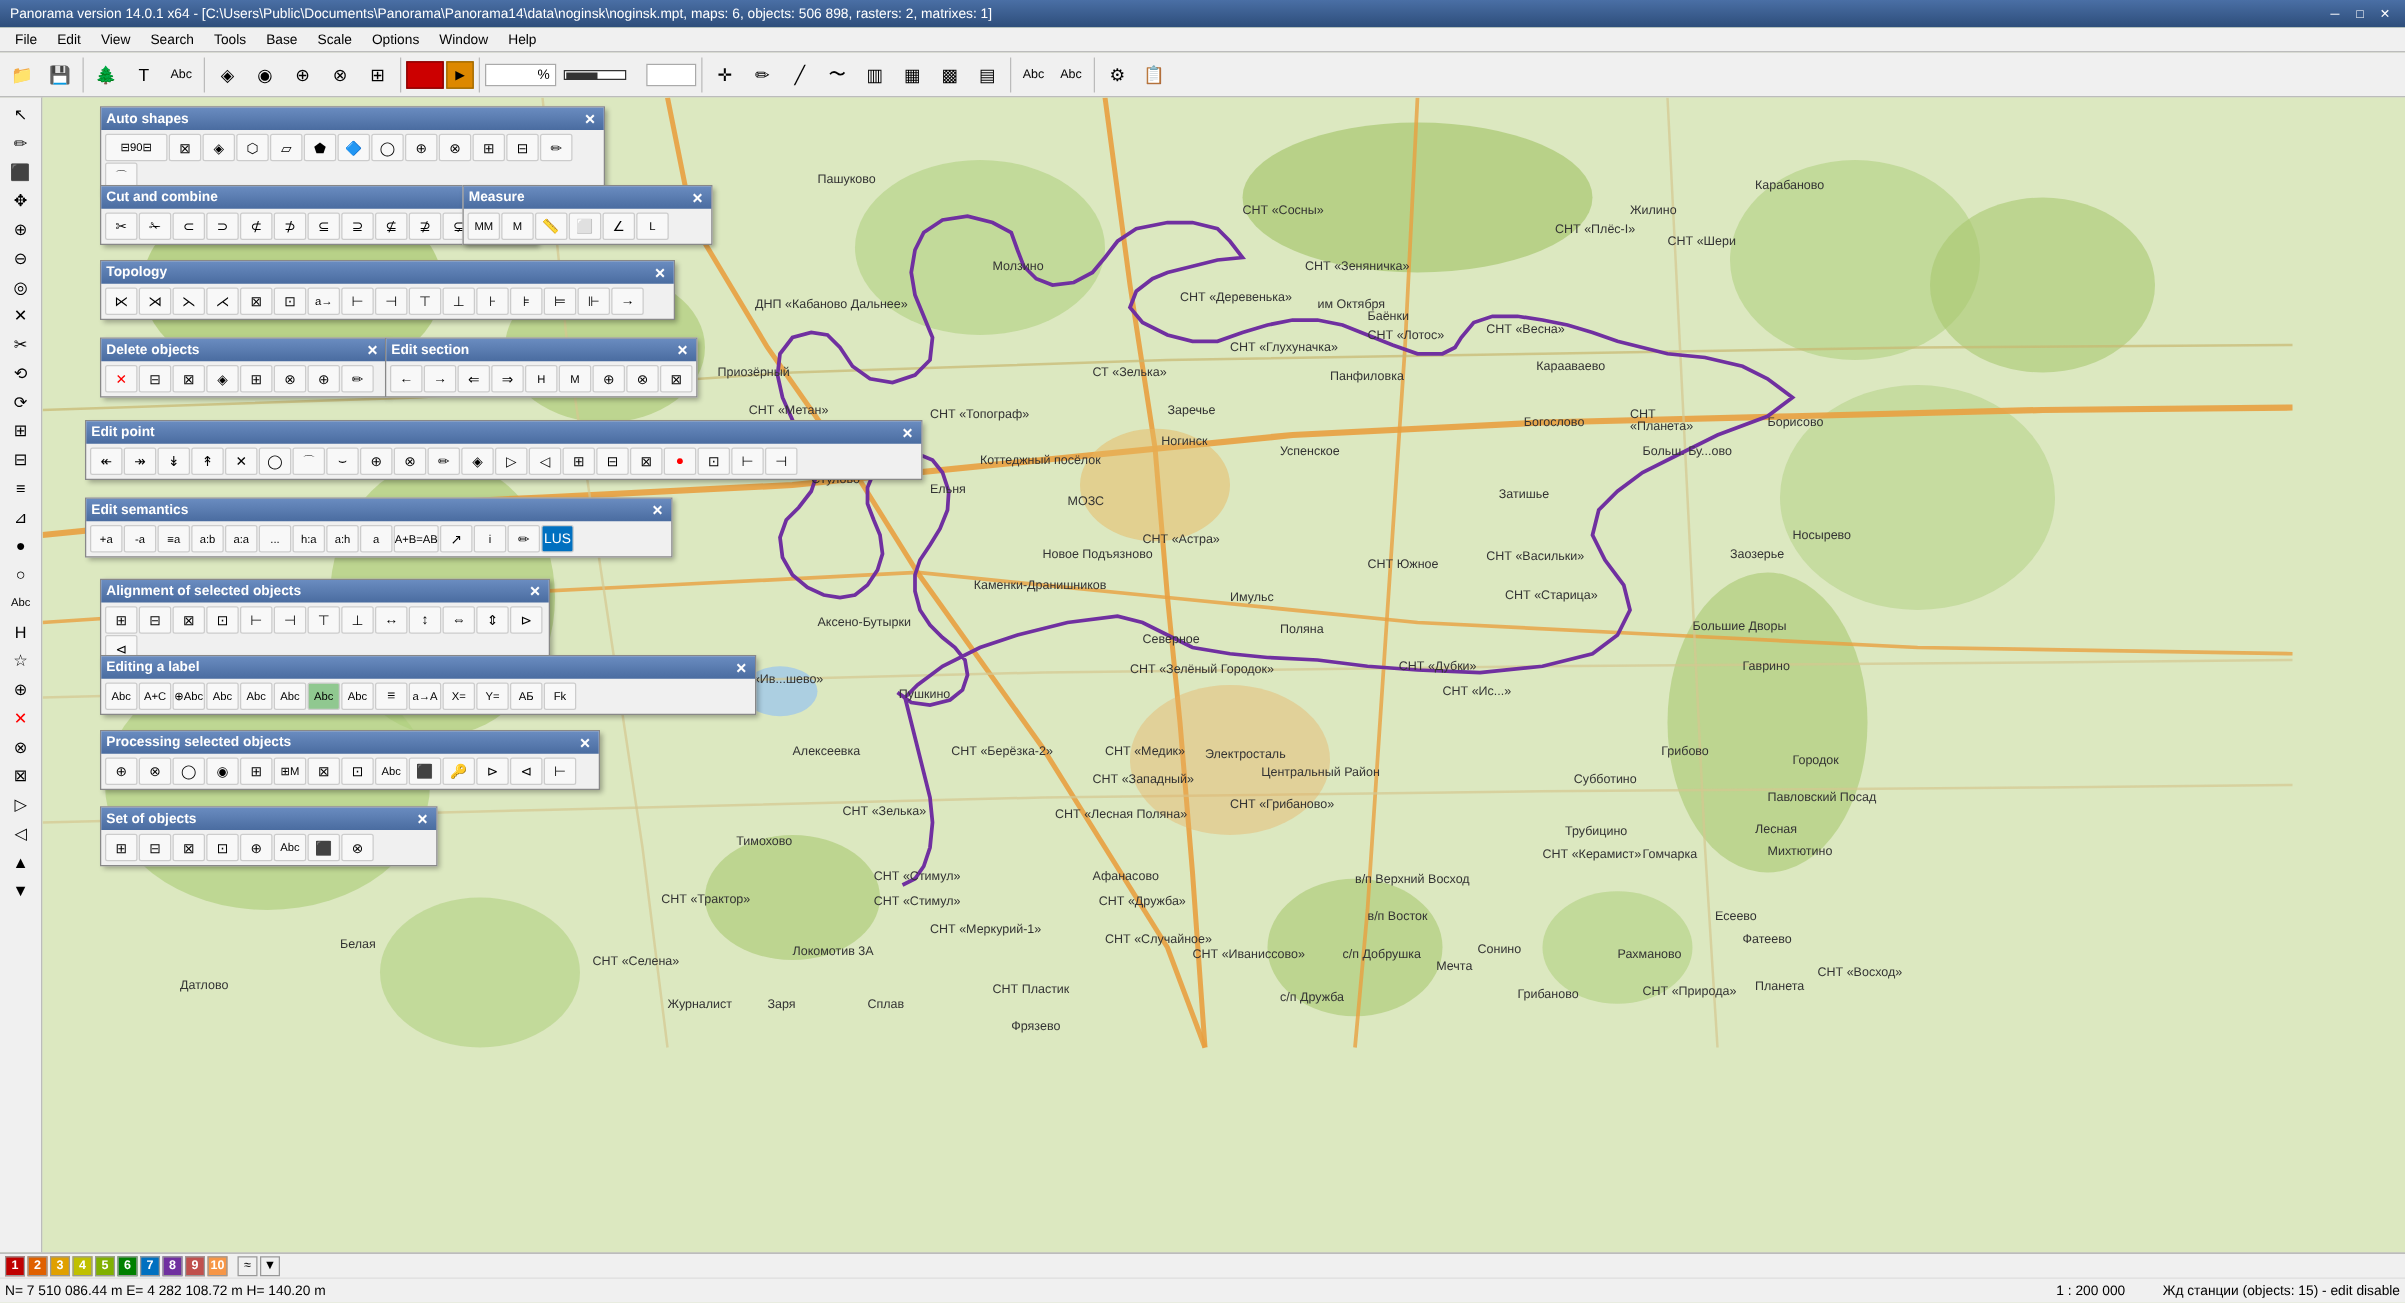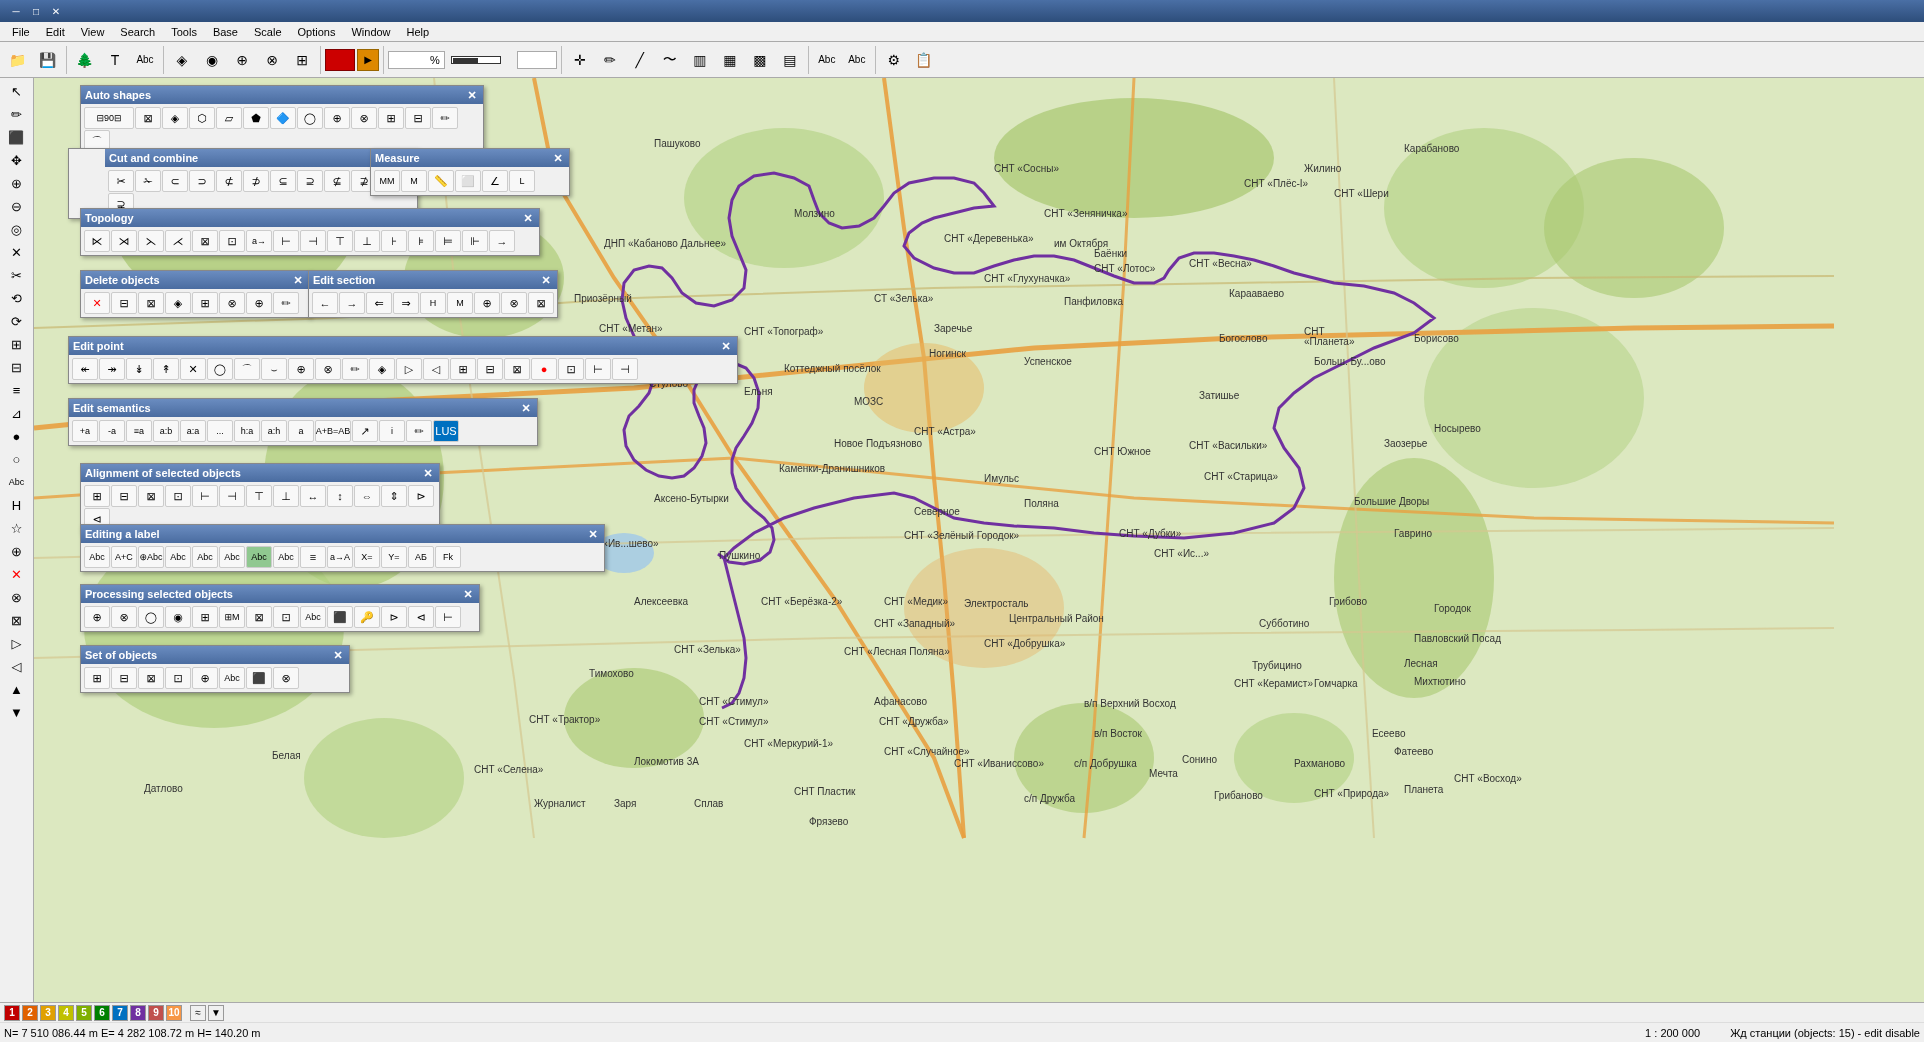--- a/index.html
+++ b/index.html
@@ -181,20 +181,21 @@
       font-size: 10px;
       color: #333;
       white-space: nowrap;
       pointer-events: none;
     }
   </style>
 </head>
 <body>
 
 <div id="titlebar">
+  <span class="title">Panorama version 14.0.1 x64 - [C:\Users\Public\Documents\Panorama\Panorama14\data\noginsk\noginsk.mpt, maps: 6, objects: 506 898, rasters: 2, matrixes: 1]</span>
   <div class="win-btns">
     <div class="win-btn">─</div>
     <div class="win-btn">□</div>
     <div class="win-btn">✕</div>
   </div>
 </div>
 
 <div id="menubar">
   <span class="menu-item">File</span>
   <span class="menu-item">Edit</span>
@@ -392,21 +393,21 @@
         <div class="map-label" style="left: 930px; top: 520px;">Электросталь</div>
         <div class="map-label" style="left: 975px; top: 535px;">Центральный Район</div>
         <div class="map-label" style="left: 1295px; top: 518px;">Грибово</div>
         <div class="map-label" style="left: 840px; top: 540px;">СНТ «Западный»</div>
         <div class="map-label" style="left: 727px; top: 518px;">СНТ «Берёзка-2»</div>
         <div class="map-label" style="left: 1400px; top: 525px;">Городок</div>
         <div class="map-label" style="left: 1225px; top: 540px;">Субботино</div>
         <div class="map-label" style="left: 555px; top: 590px;">Тимохово</div>
         <div class="map-label" style="left: 640px; top: 566px;">СНТ «Зелька»</div>
         <div class="map-label" style="left: 810px; top: 568px;">СНТ «Лесная Поляна»</div>
-        <div class="map-label" style="left: 950px; top: 560px;">СНТ «Добрушка»</div>
+        <div class="map-label" style="left: 950px; top: 560px;">СНТ «Грибаново»</div>
         <div class="map-label" style="left: 1380px; top: 555px;">Павловский Посад</div>
         <div class="map-label" style="left: 665px; top: 618px;">СНТ «Стимул»</div>
         <div class="map-label" style="left: 665px; top: 638px;">СНТ «Стимул»</div>
         <div class="map-label" style="left: 495px; top: 636px;">СНТ «Трактор»</div>
         <div class="map-label" style="left: 840px; top: 618px;">Афанасово</div>
         <div class="map-label" style="left: 845px; top: 638px;">СНТ «Дружба»</div>
         <div class="map-label" style="left: 850px; top: 668px;">СНТ «Случайное»</div>
         <div class="map-label" style="left: 1050px; top: 620px;">в/п Верхний Восход</div>
         <div class="map-label" style="left: 1218px; top: 582px;">Трубицино</div>
         <div class="map-label" style="left: 1200px; top: 600px;">СНТ «Керамист»</div>
@@ -456,21 +457,21 @@
     <div class="pt-btn">◯</div>
     <div class="pt-btn">⊕</div>
     <div class="pt-btn">⊗</div>
     <div class="pt-btn">⊞</div>
     <div class="pt-btn">⊟</div>
     <div class="pt-btn">✏</div>
     <div class="pt-btn">⌒</div>
   </div>
 </div>
 
-<div class="panel" style="left:68px; top:148px; width:350px;padding-left:36px;">
+<div class="panel" style="left:80px; top:148px; width:350px;">
   <div class="panel-header">
     <span>Cut and combine</span>
     <span class="close-btn">✕</span>
   </div>
   <div class="panel-tools">
     <div class="pt-btn">✂</div>
     <div class="pt-btn">✁</div>
     <div class="pt-btn">⊂</div>
     <div class="pt-btn">⊃</div>
     <div class="pt-btn">⊄</div>

